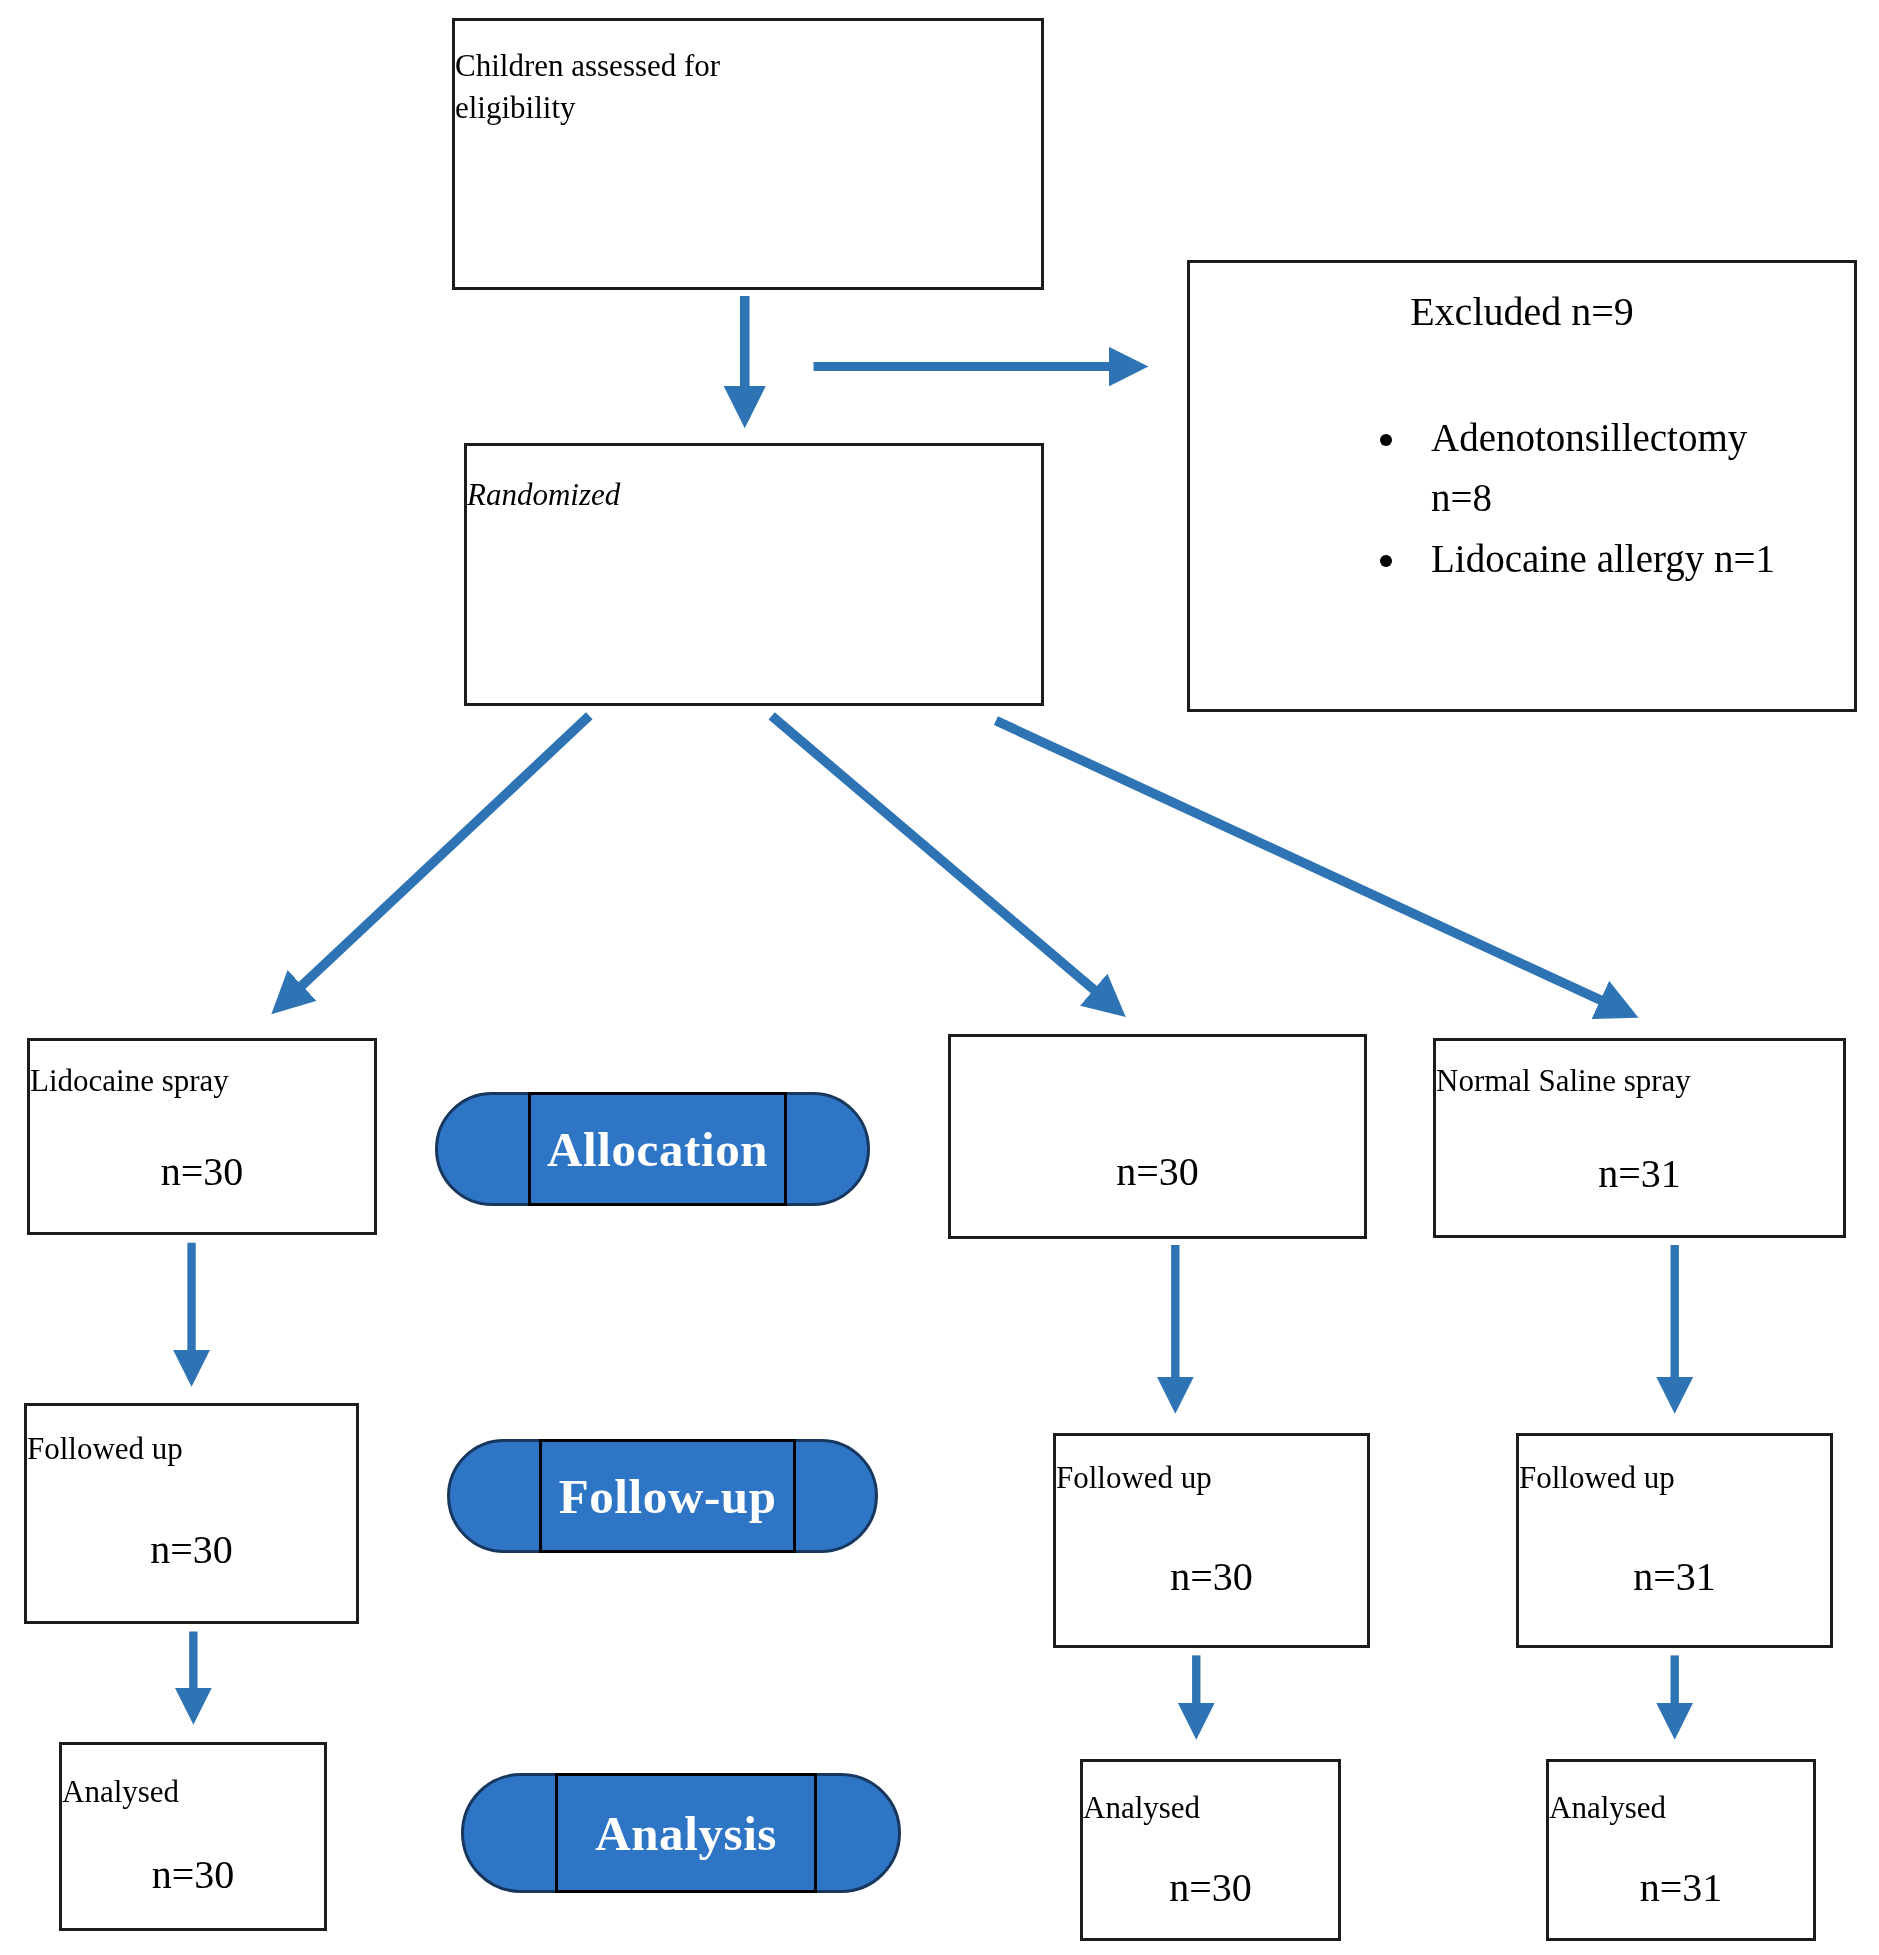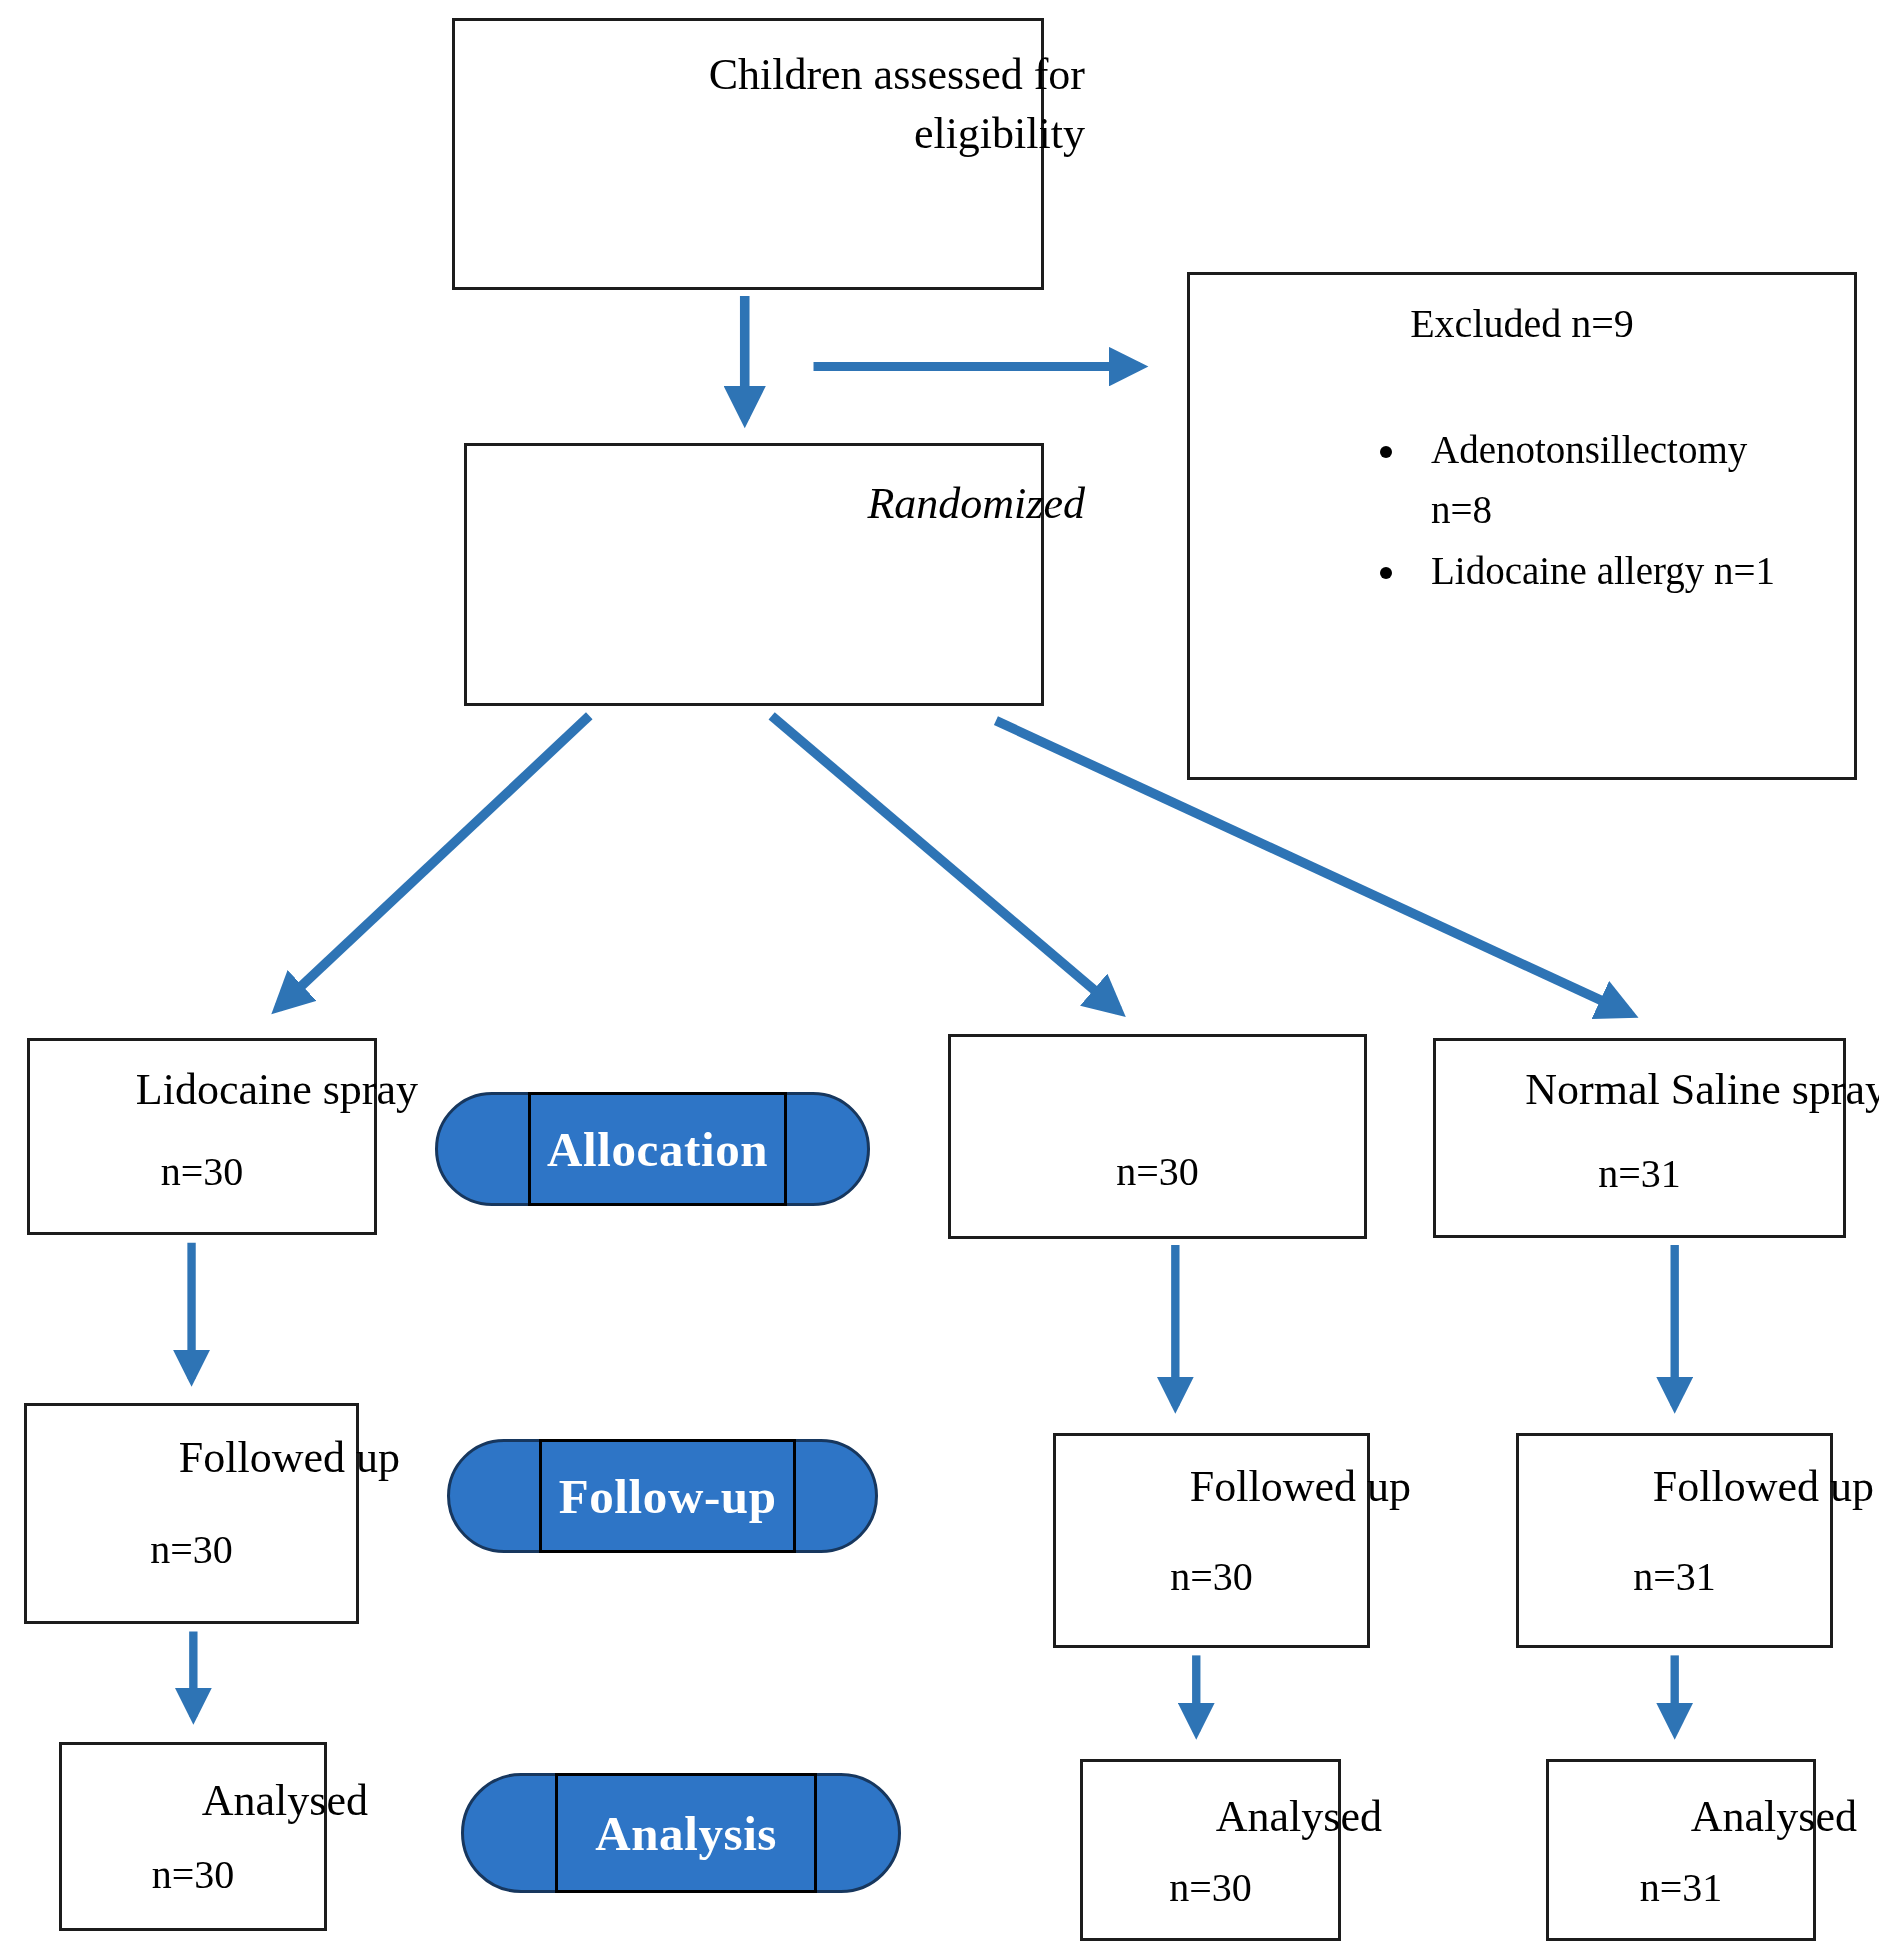--- a/index.html
+++ b/index.html
@@ -17,24 +17,23 @@
     position:absolute;
     background:#ffffff;
     border:3.6px solid #1c1c1c;
     box-sizing:border-box;
   }
   .box-label{
     position:absolute;
     top:10%;
     left:0;
     width:100%;
-    text-align:right;
-    font-size:44px;
+    text-align:left;
+    font-size:31px;
     line-height:1.35;
-    margin-left:44px;
   }
   .box-value{
     position:absolute;
     top:56%;
     left:0;
     width:100%;
     text-align:center;
     font-size:40px;
   }
   .excluded-title{
@@ -106,21 +105,21 @@
     <line class="arrow" x1="2800" y1="2768" x2="2800" y2="2895" stroke-width="14" marker-end="url(#ah)" stroke="#2e74b5"></line>
   </svg>
 
   <div class="box" style="left: 452px; top: 18px; width: 592px; height: 272px; border-color: rgb(28, 28, 28);">
     <div class="box-label" style="top:9%;">
       <div>Children assessed for</div>
       <div>eligibility</div>
     </div>
   </div>
 
-  <div class="box" style="left: 1187px; top: 272px; width: 670px; height: 508px; border-color: rgb(28, 28, 28);">
+  <div class="box" style="left: 1187px; top: 260px; width: 670px; height: 452px; border-color: rgb(28, 28, 28);">
     <div class="excluded-title">Excluded n=9</div>
     <ul class="excluded-list">
       <li>Adenotonsillectomy n=8</li>
       <li>Lidocaine allergy n=1</li>
     </ul>
   </div>
 
   <div class="box" style="left: 464px; top: 443px; width: 580px; height: 263px; border-color: rgb(28, 28, 28); font-style: italic;">
     <div class="box-label" style="top:11%;">Randomized</div>
   </div>

